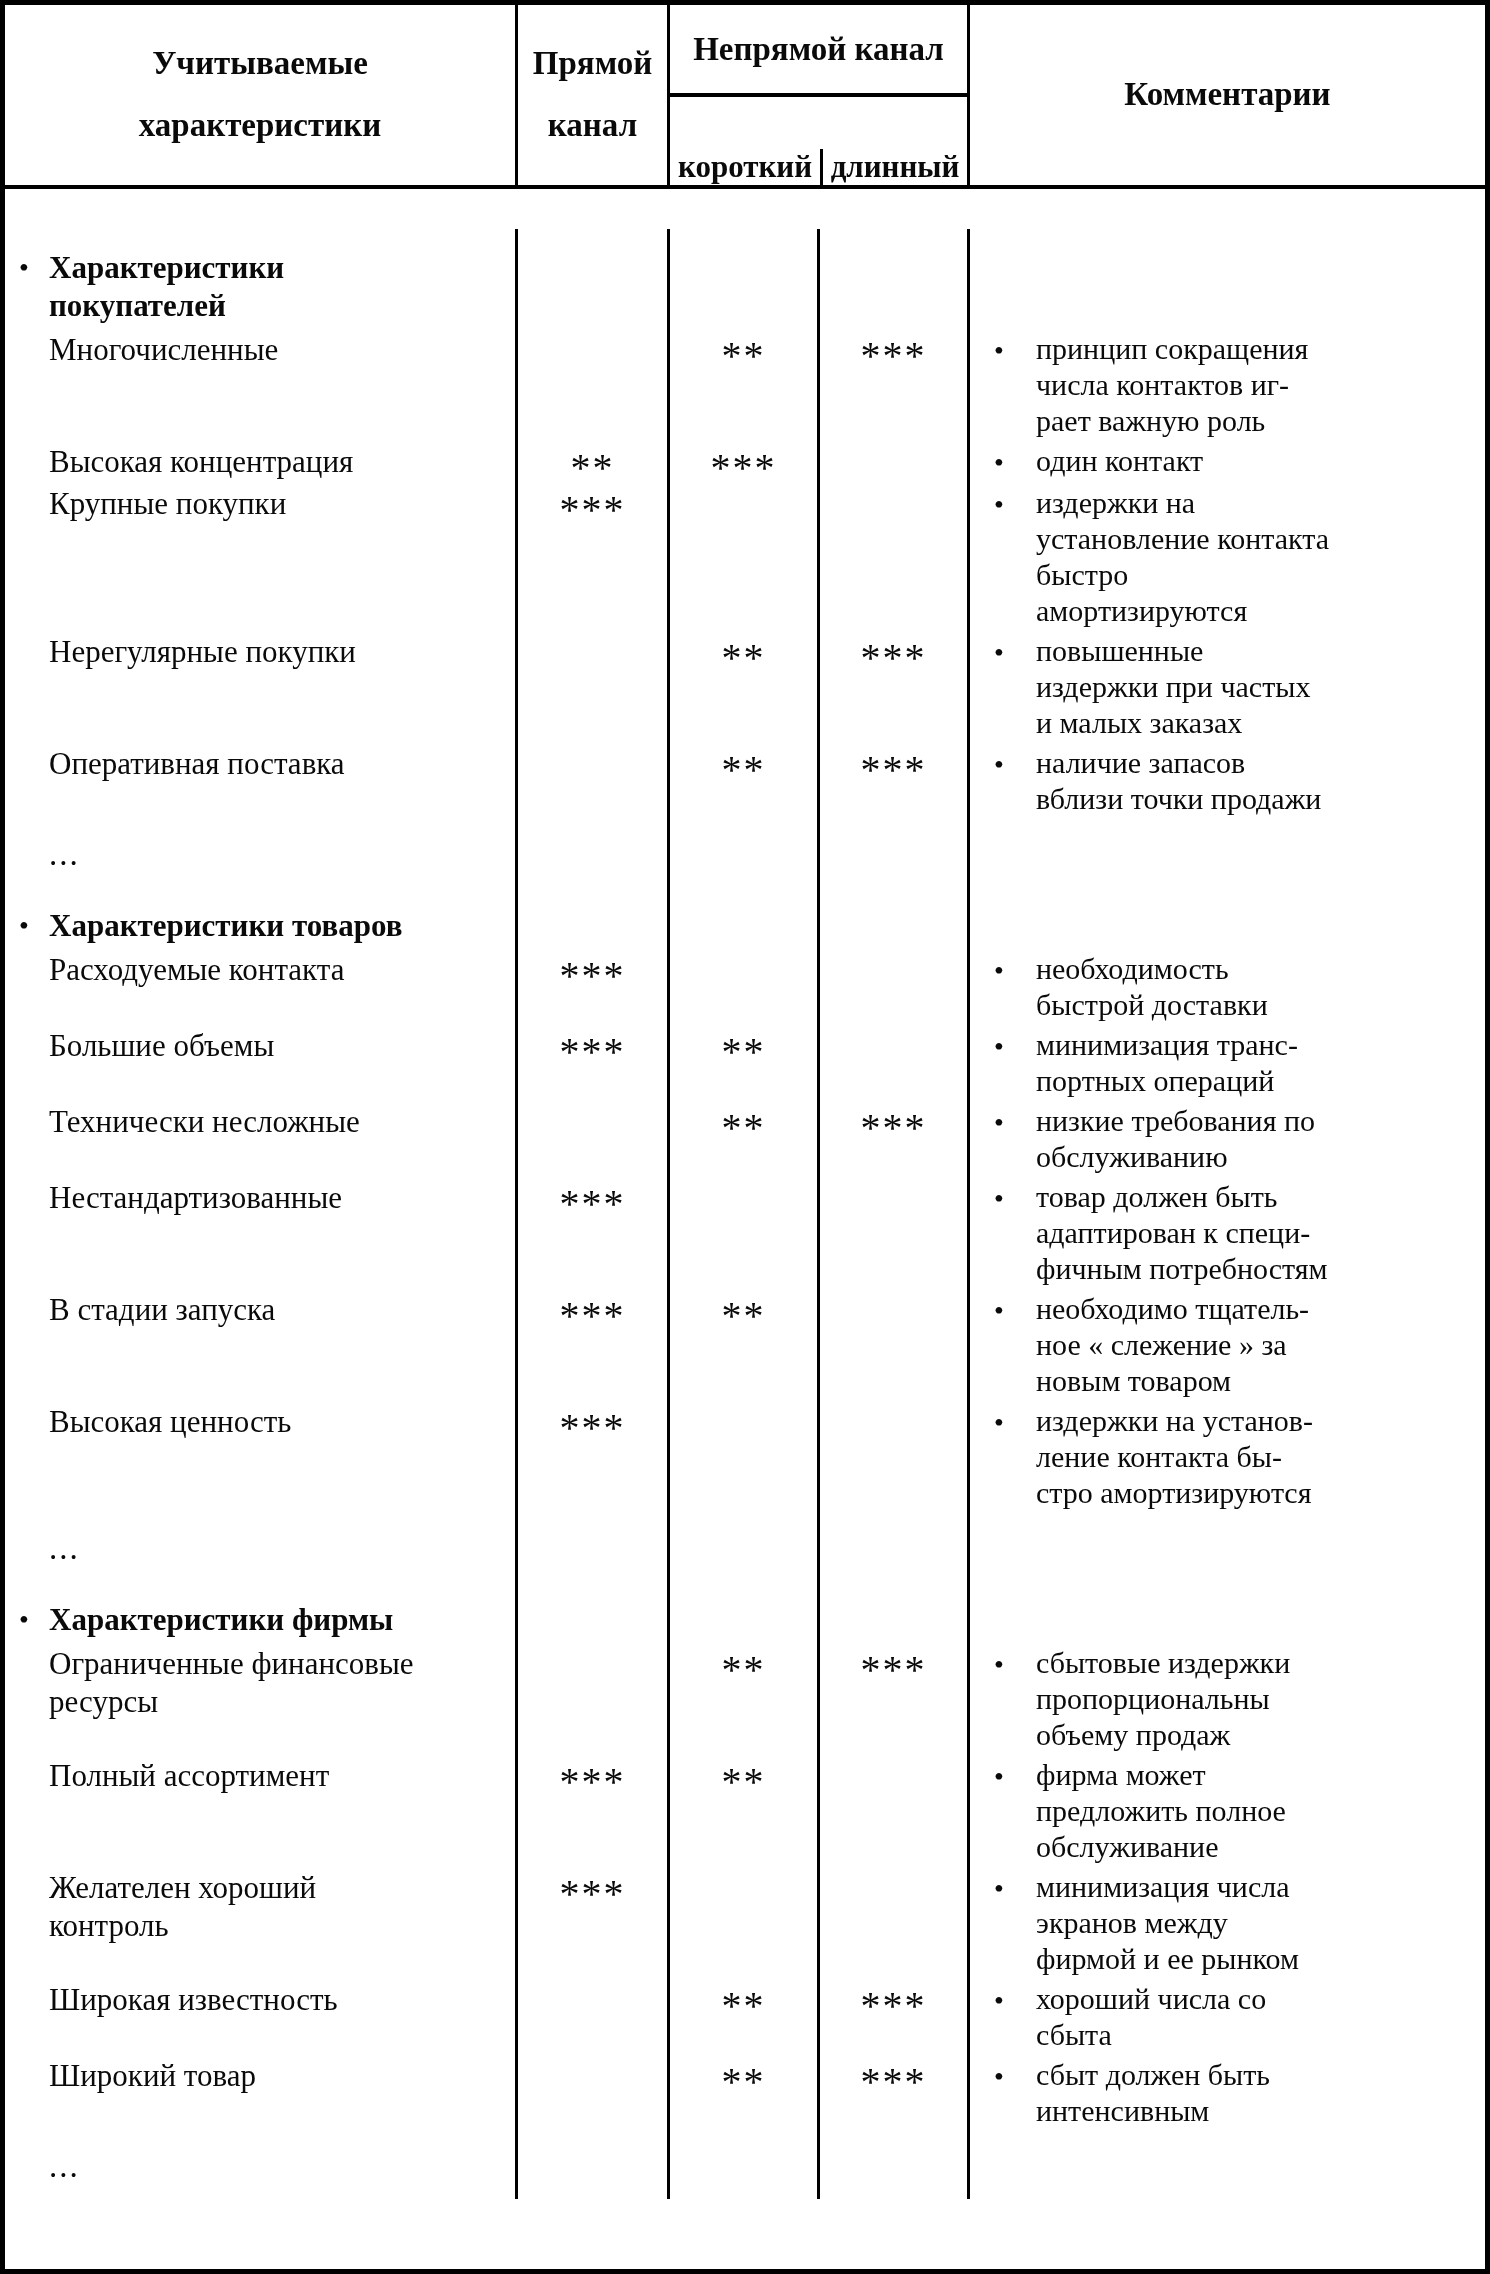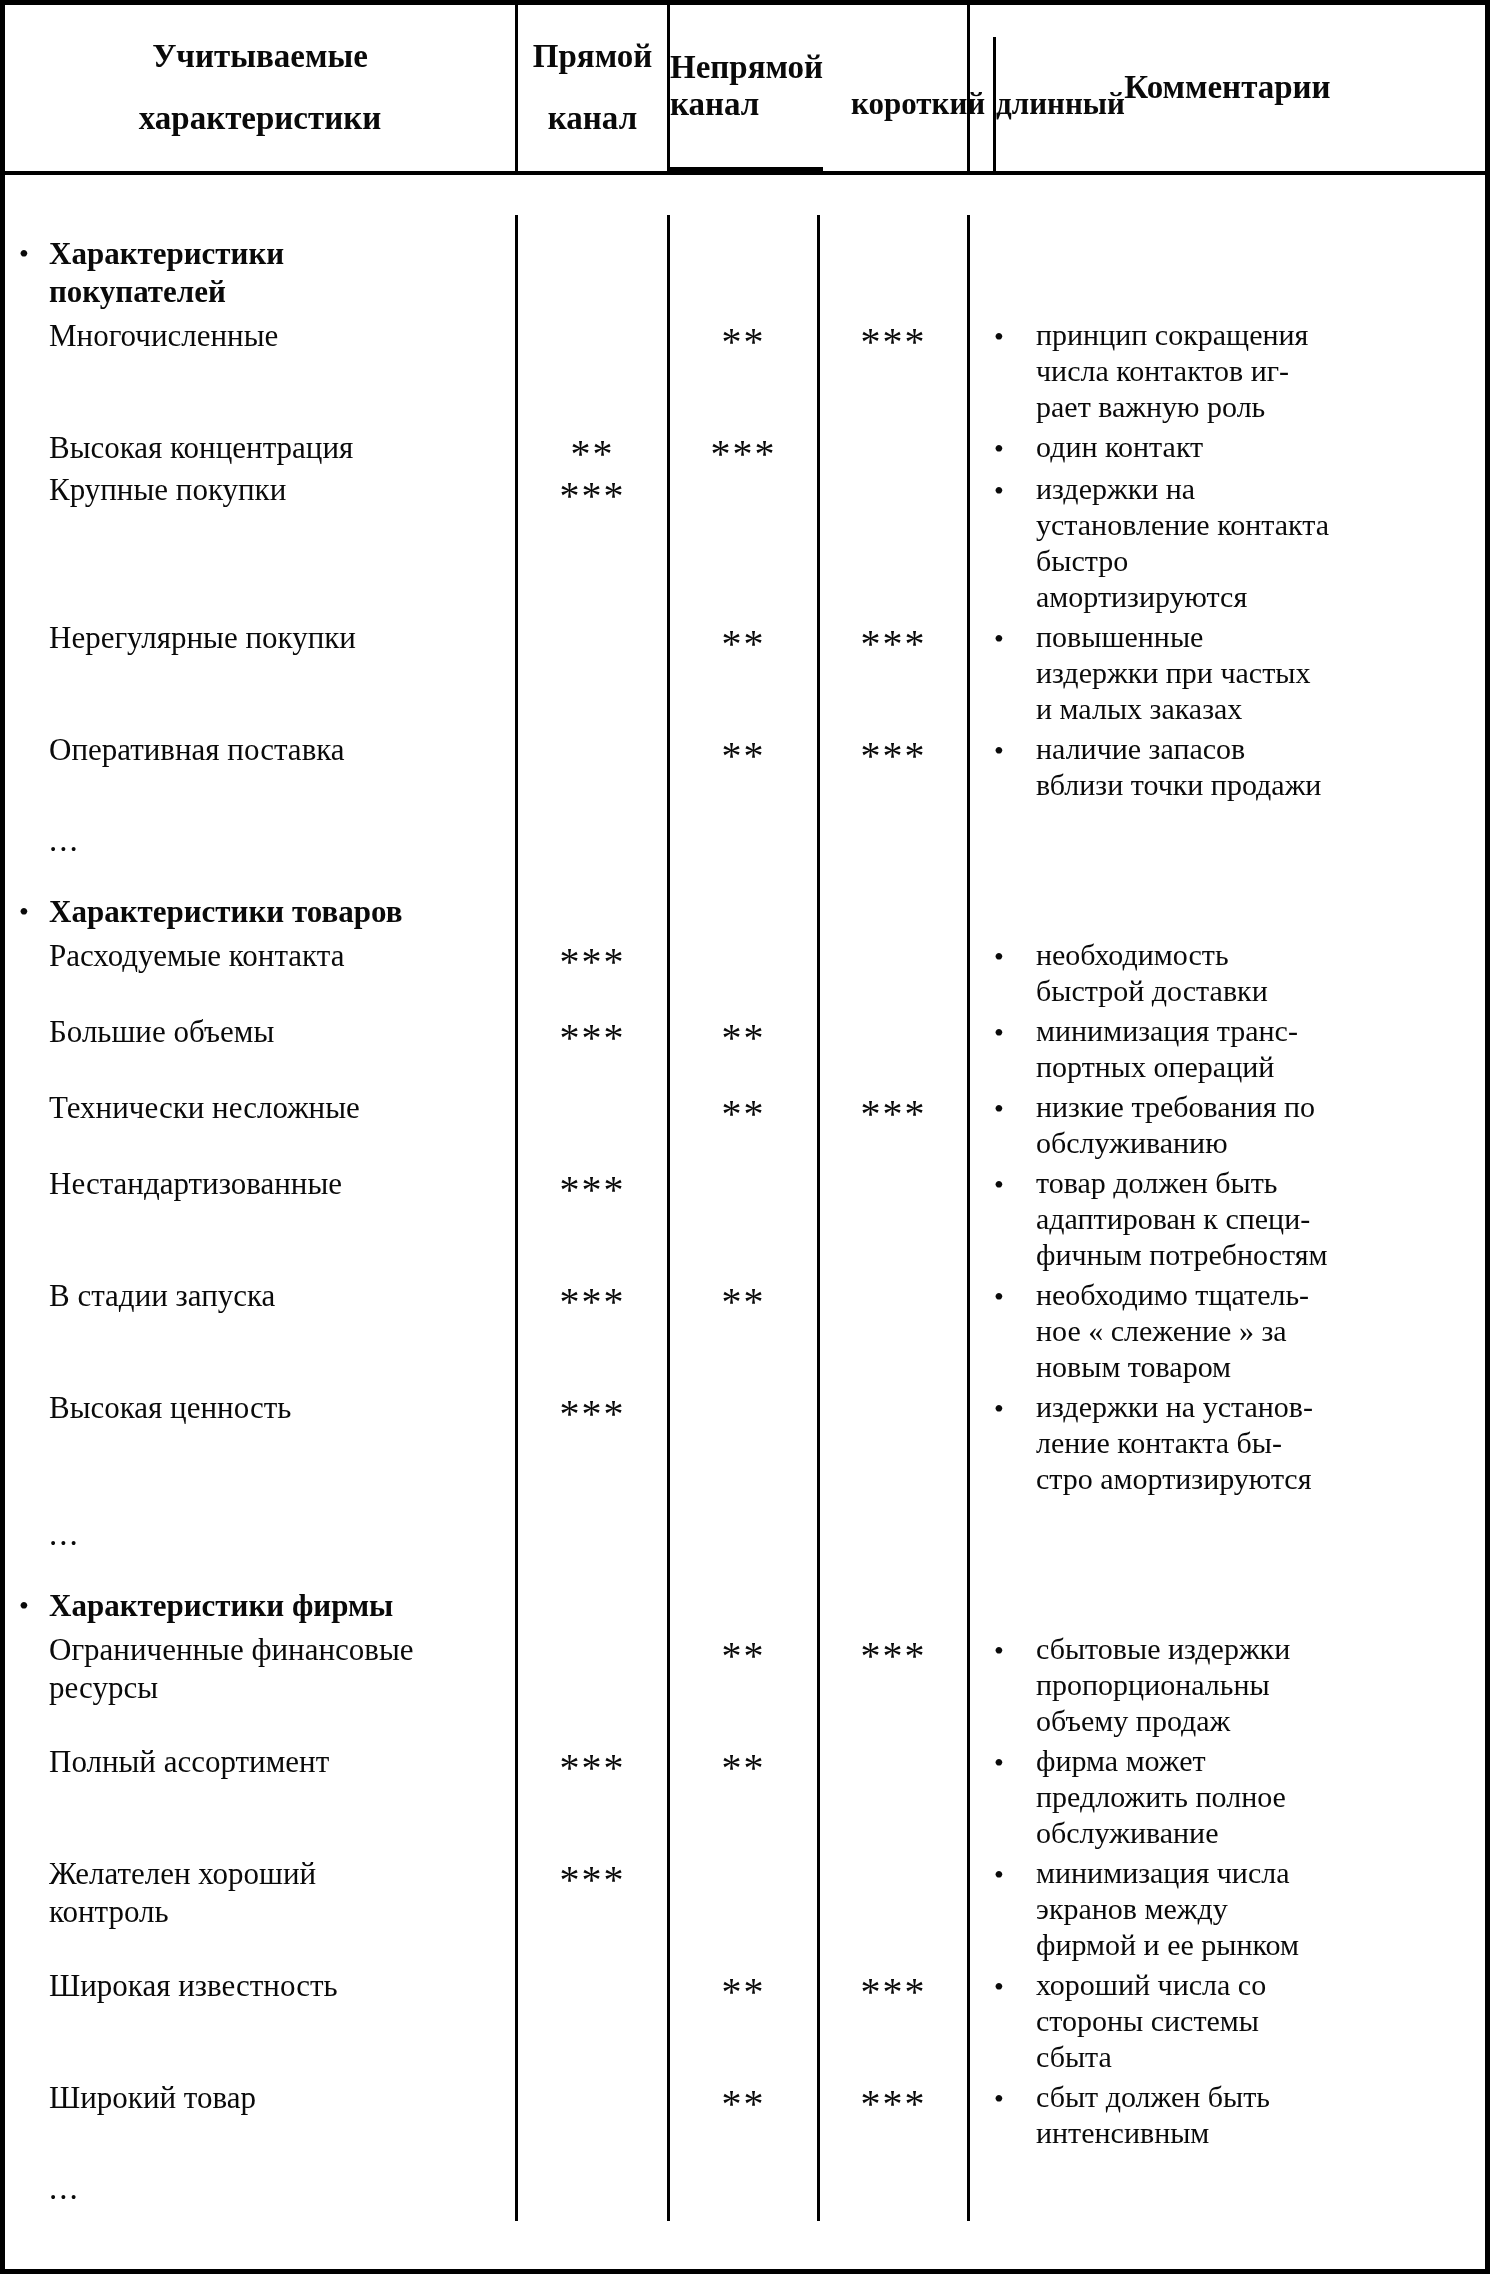--- a/index.html
+++ b/index.html
@@ -7,21 +7,21 @@
         font-family:"Liberation Serif", serif;color:#0a0a0a;}
   .table{border:5px solid #000;height:100%;box-sizing:border-box;display:flex;
          flex-direction:column;overflow:hidden;}
   
   .thead{display:grid;grid-template-columns:510px 152px 300px 1fr;border-bottom:4px solid #000;
          min-height:166px;}
   .hc{display:flex;flex-direction:column;justify-content:center;align-items:center;
       text-align:center;font-weight:bold;font-size:33px;line-height:1.15;gap:24px;}
   .hc2{border-left:3px solid #000;text-align:center;}
   .hc5{border-left:3px solid #000;gap:0;}
-  .hgroup{border-left:3px solid #000;display:flex;flex-direction:row;gap:20px;}
+  .hgroup{border-left:3px solid #000;display:flex;flex-direction:column;gap:20px;}
   .hgroup-top{flex:0 0 88px;display:flex;align-items:center;justify-content:center;
               border-bottom:4px solid #000;font-weight:bold;font-size:33px;}
   .hgroup-bottom{flex:1;display:grid;grid-template-columns:150px 1fr;margin-top:32px;}
   .hsub{display:flex;align-items:center;justify-content:center;font-weight:bold;font-size:31px;}
   .hsub-r{border-left:3px solid #000;}
   
   .tbody{flex:1;padding-top:40px;display:flex;flex-direction:column;}
   .trow{display:grid;grid-template-columns:510px 152px 150px 150px 1fr;}
   .td{box-sizing:border-box;padding-bottom:4px;}
   .td2,.td3,.td4,.td5{border-left:3px solid #000;}
@@ -309,21 +309,20 @@
         <div class="trow">
           <div class="td td1">
             <div class="lbl-line">Широкая известность</div>
           </div>
           <div class="td td2"></div>
           <div class="td td3"><span class="stars">**</span></div>
           <div class="td td4"><span class="stars">***</span></div>
           <div class="td td5">
             <span class="c-bullet">•</span>
             <div class="cmt-line">хороший числа со</div>
-            <div class="cmt-line">стороны системы</div>
             <div class="cmt-line">сбыта</div>
           </div>
         </div>
         <div class="trow">
           <div class="td td1">
             <div class="lbl-line">Широкий товар</div>
           </div>
           <div class="td td2"></div>
           <div class="td td3"><span class="stars">**</span></div>
           <div class="td td4"><span class="stars">***</span></div>

